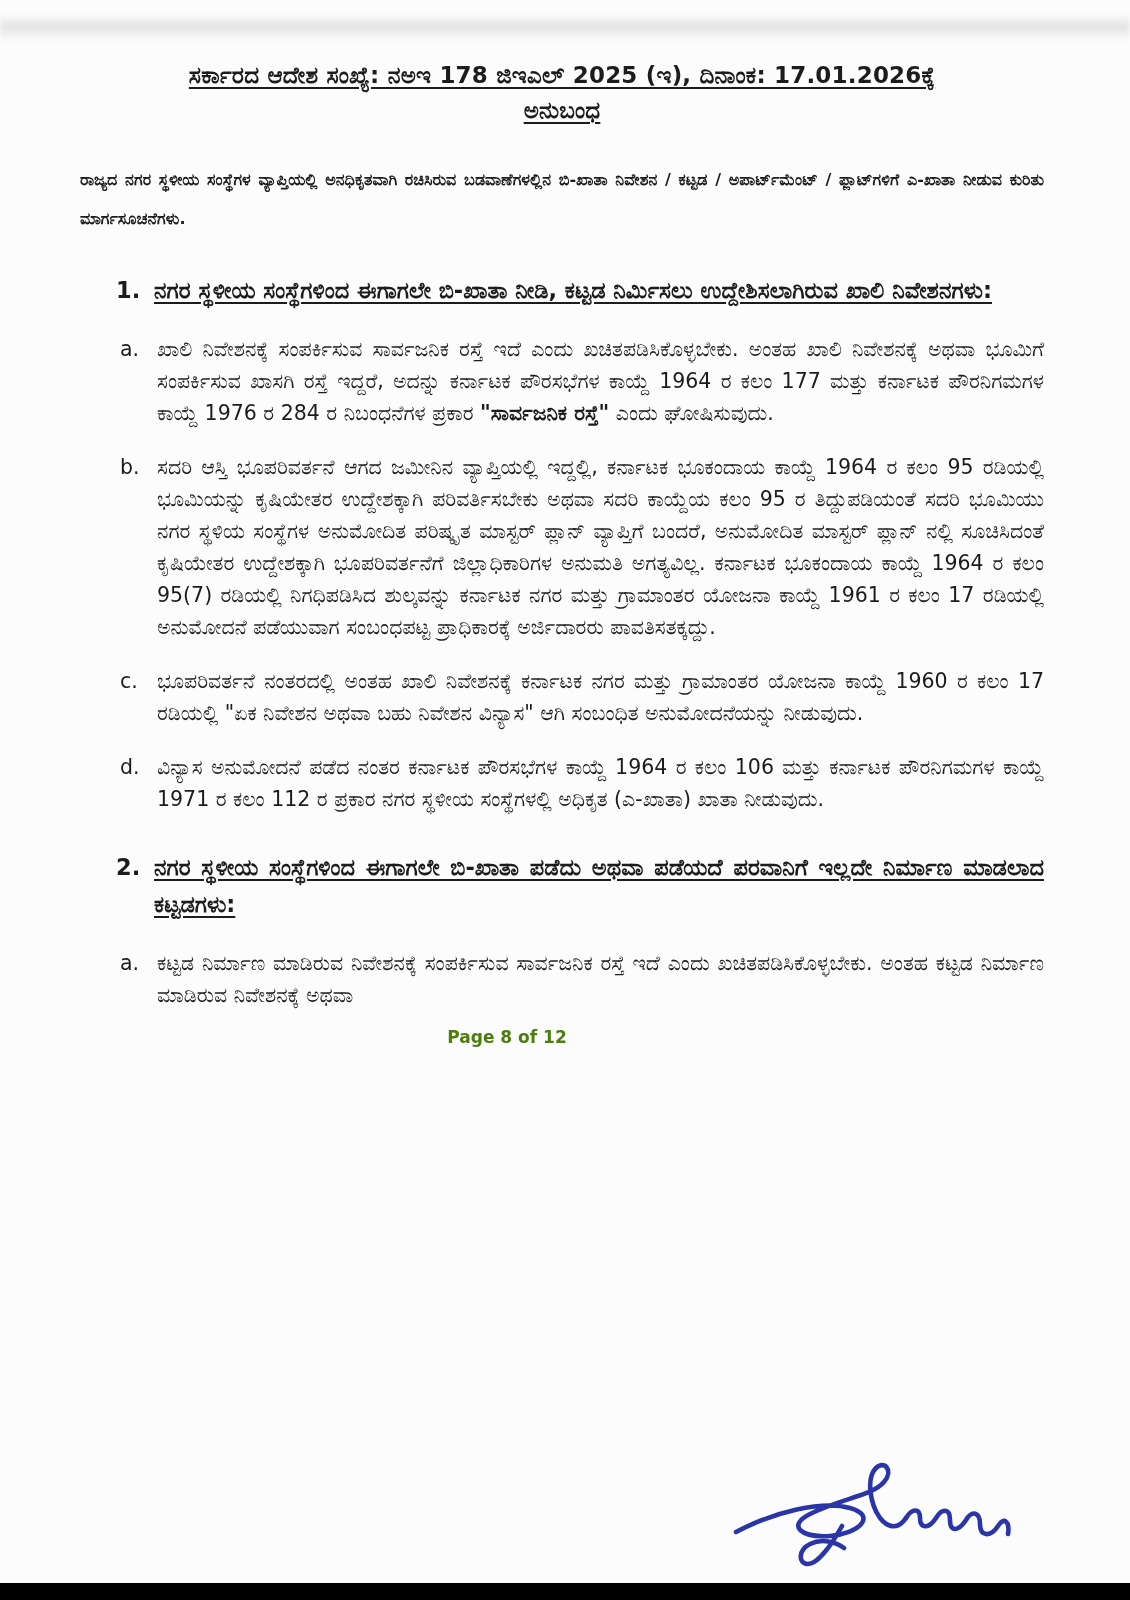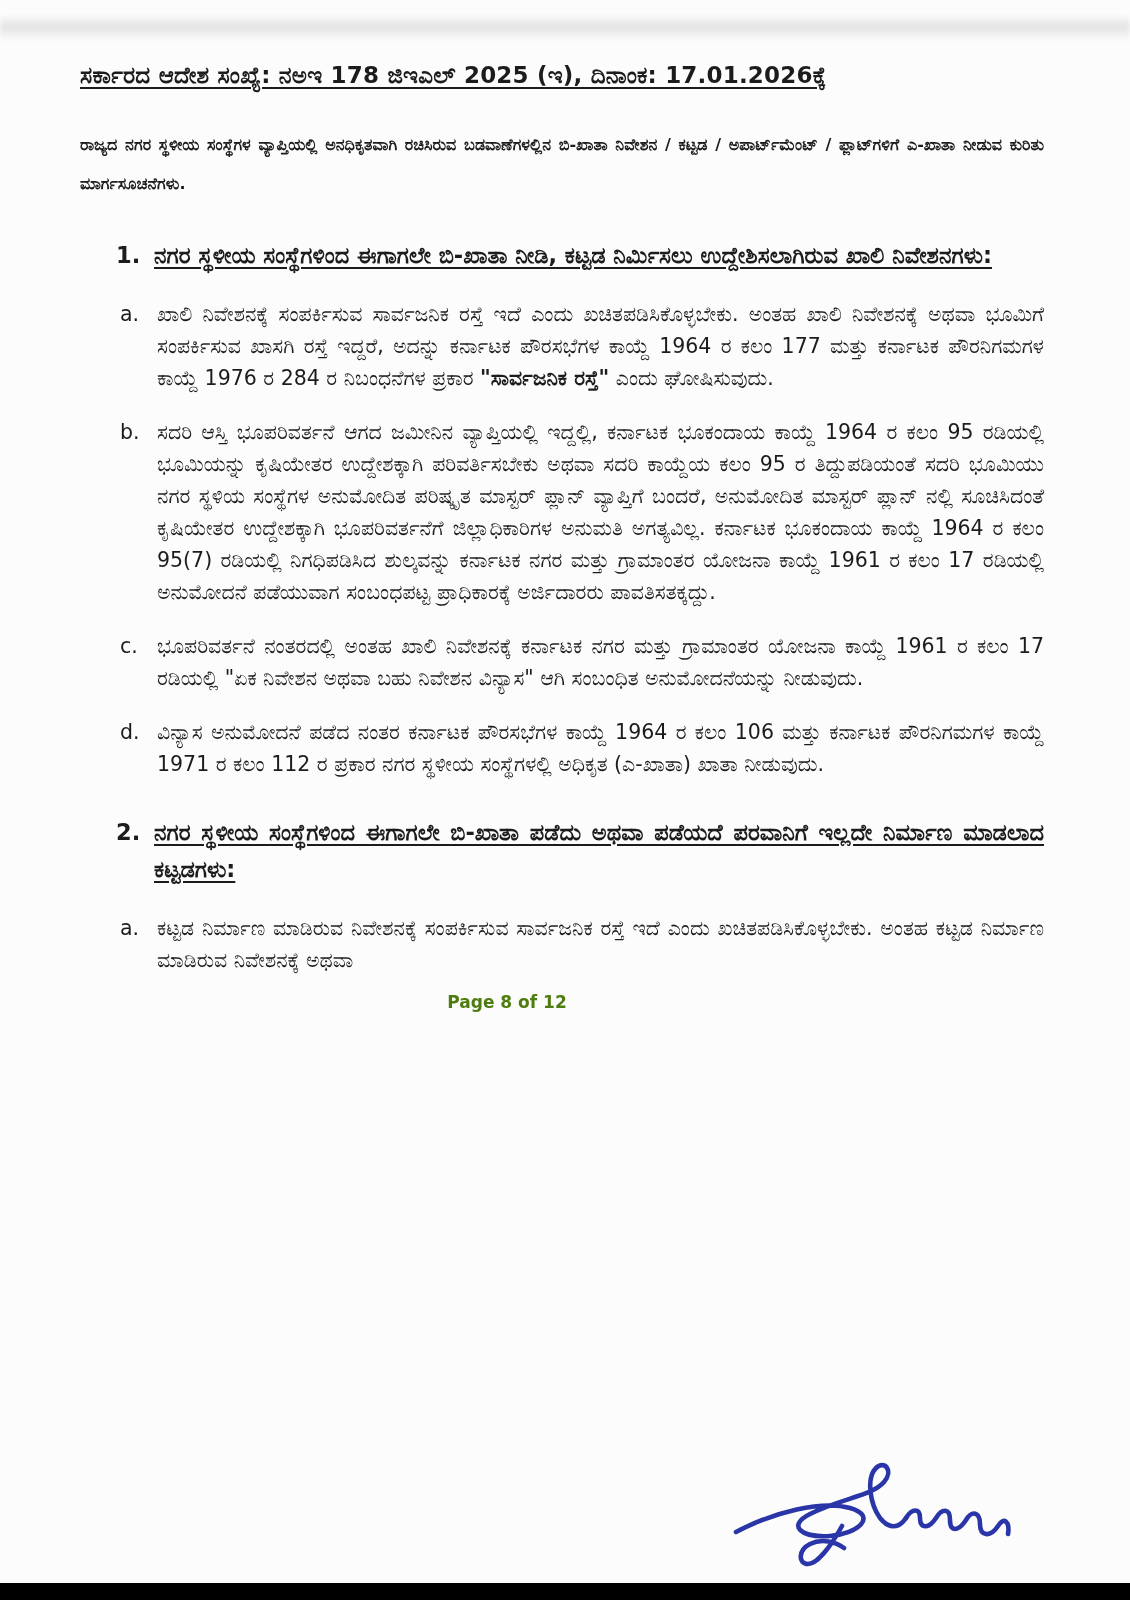--- a/index.html
+++ b/index.html
@@ -16,21 +16,21 @@
   }
   .scan-smudge-top{
     position:absolute;top:14px;left:0;right:0;height:28px;
     background:linear-gradient(180deg,rgba(120,120,120,0) 0%,rgba(120,120,120,0.18) 45%,rgba(120,120,120,0) 100%);
     filter:blur(2px);pointer-events:none;
   }
   .content{
     position:relative;
     padding:58px 86px 0 80px;
   }
-  .doc-header{font-weight:bold;font-size:23px;line-height:35px;letter-spacing:0.2px;}
+  .doc-header{text-align:center;font-weight:bold;font-size:23px;line-height:35px;letter-spacing:0.2px;}
   .u{text-decoration:underline;text-decoration-thickness:2px;text-underline-offset:4px;}
   .intro{
     margin:32px 0 0 0;font-size:16px;line-height:39px;
     text-align:justify;font-weight:600;
   }
   .section{margin-top:34px;}
   .sec-head{
     display:flex;gap:12px;padding-left:36px;
     font-weight:bold;font-size:22.5px;line-height:37px;text-align:justify;
   }
@@ -62,20 +62,21 @@
 </style>
 </head>
 <body>
 
 <div class="scan-smudge-top"></div>
 
 <div class="content">
 
   <div class="doc-header">
     <div class="u">ಸರ್ಕಾರದ ಆದೇಶ ಸಂಖ್ಯೆ: ನಅಇ 178 ಜಿಇಎಲ್ 2025 (ಇ), ದಿನಾಂಕ: 17.01.2026ಕ್ಕೆ</div>
+    <div class="u">ಅನುಬಂಧ</div>
   </div>
 
   <p class="intro">ರಾಜ್ಯದ ನಗರ ಸ್ಥಳೀಯ ಸಂಸ್ಥೆಗಳ ವ್ಯಾಪ್ತಿಯಲ್ಲಿ ಅನಧಿಕೃತವಾಗಿ ರಚಿಸಿರುವ ಬಡವಾಣೆಗಳಲ್ಲಿನ ಬಿ-ಖಾತಾ ನಿವೇಶನ / ಕಟ್ಟಡ / ಅಪಾರ್ಟ್‌ಮೆಂಟ್ / ಫ್ಲಾಟ್‌ಗಳಿಗೆ ಎ-ಖಾತಾ ನೀಡುವ ಕುರಿತು ಮಾರ್ಗಸೂಚನೆಗಳು.</p>
 
   <div class="section">
     <div class="sec-head">
       <span class="sec-num">1.</span>
       <span class="sec-title u">ನಗರ ಸ್ಥಳೀಯ ಸಂಸ್ಥೆಗಳಿಂದ ಈಗಾಗಲೇ ಬಿ-ಖಾತಾ ನೀಡಿ, ಕಟ್ಟಡ ನಿರ್ಮಿಸಲು ಉದ್ದೇಶಿಸಲಾಗಿರುವ ಖಾಲಿ ನಿವೇಶನಗಳು:</span>
     </div>
 
@@ -83,21 +84,21 @@
       <div class="item">
         <span class="item-label">a.</span>
         <span class="item-text"><span>ಖಾಲಿ ನಿವೇಶನಕ್ಕೆ ಸಂಪರ್ಕಿಸುವ ಸಾರ್ವಜನಿಕ ರಸ್ತೆ ಇದೆ ಎಂದು ಖಚಿತಪಡಿಸಿಕೊಳ್ಳಬೇಕು. ಅಂತಹ ಖಾಲಿ ನಿವೇಶನಕ್ಕೆ ಅಥವಾ ಭೂಮಿಗೆ ಸಂಪರ್ಕಿಸುವ ಖಾಸಗಿ ರಸ್ತೆ ಇದ್ದರೆ, ಅದನ್ನು ಕರ್ನಾಟಕ ಪೌರಸಭೆಗಳ ಕಾಯ್ದೆ 1964 ರ ಕಲಂ 177 ಮತ್ತು ಕರ್ನಾಟಕ ಪೌರನಿಗಮಗಳ ಕಾಯ್ದೆ 1976 ರ 284 ರ ನಿಬಂಧನೆಗಳ ಪ್ರಕಾರ </span><span class="bold-quote">"ಸಾರ್ವಜನಿಕ ರಸ್ತೆ"</span><span> ಎಂದು ಘೋಷಿಸುವುದು.</span></span>
       </div>
       <div class="item">
         <span class="item-label">b.</span>
         <span class="item-text">ಸದರಿ ಆಸ್ತಿ ಭೂಪರಿವರ್ತನೆ ಆಗದ ಜಮೀನಿನ ವ್ಯಾಪ್ತಿಯಲ್ಲಿ ಇದ್ದಲ್ಲಿ, ಕರ್ನಾಟಕ ಭೂಕಂದಾಯ ಕಾಯ್ದೆ 1964 ರ ಕಲಂ 95 ರಡಿಯಲ್ಲಿ ಭೂಮಿಯನ್ನು ಕೃಷಿಯೇತರ ಉದ್ದೇಶಕ್ಕಾಗಿ ಪರಿವರ್ತಿಸಬೇಕು ಅಥವಾ ಸದರಿ ಕಾಯ್ದೆಯ ಕಲಂ 95 ರ ತಿದ್ದುಪಡಿಯಂತೆ ಸದರಿ ಭೂಮಿಯು ನಗರ ಸ್ಥಳಿಯ ಸಂಸ್ಥೆಗಳ ಅನುಮೋದಿತ ಪರಿಷ್ಕೃತ ಮಾಸ್ಟರ್ ಪ್ಲಾನ್ ವ್ಯಾಪ್ತಿಗೆ ಬಂದರೆ, ಅನುಮೋದಿತ ಮಾಸ್ಟರ್ ಪ್ಲಾನ್ ನಲ್ಲಿ ಸೂಚಿಸಿದಂತೆ ಕೃಷಿಯೇತರ ಉದ್ದೇಶಕ್ಕಾಗಿ ಭೂಪರಿವರ್ತನೆಗೆ ಜಿಲ್ಲಾಧಿಕಾರಿಗಳ ಅನುಮತಿ ಅಗತ್ಯವಿಲ್ಲ. ಕರ್ನಾಟಕ ಭೂಕಂದಾಯ ಕಾಯ್ದೆ 1964 ರ ಕಲಂ 95(7) ರಡಿಯಲ್ಲಿ ನಿಗಧಿಪಡಿಸಿದ ಶುಲ್ಕವನ್ನು ಕರ್ನಾಟಕ ನಗರ ಮತ್ತು ಗ್ರಾಮಾಂತರ ಯೋಜನಾ ಕಾಯ್ದೆ 1961 ರ ಕಲಂ 17 ರಡಿಯಲ್ಲಿ ಅನುಮೋದನೆ ಪಡೆಯುವಾಗ ಸಂಬಂಧಪಟ್ಟ ಪ್ರಾಧಿಕಾರಕ್ಕೆ ಅರ್ಜಿದಾರರು ಪಾವತಿಸತಕ್ಕದ್ದು.</span>
       </div>
       <div class="item">
         <span class="item-label">c.</span>
-        <span class="item-text">ಭೂಪರಿವರ್ತನೆ ನಂತರದಲ್ಲಿ ಅಂತಹ ಖಾಲಿ ನಿವೇಶನಕ್ಕೆ ಕರ್ನಾಟಕ ನಗರ ಮತ್ತು ಗ್ರಾಮಾಂತರ ಯೋಜನಾ ಕಾಯ್ದೆ 1961 ರ ಕಲಂ 17 ರಡಿಯಲ್ಲಿ "ಏಕ ನಿವೇಶನ ಅಥವಾ ಬಹು ನಿವೇಶನ ವಿನ್ಯಾಸ" ಆಗಿ ಸಂಬಂಧಿತ ಅನುಮೋದನೆಯನ್ನು ನೀಡುವುದು.</span>
+        <span class="item-text">ಭೂಪರಿವರ್ತನೆ ನಂತರದಲ್ಲಿ ಅಂತಹ ಖಾಲಿ ನಿವೇಶನಕ್ಕೆ ಕರ್ನಾಟಕ ನಗರ ಮತ್ತು ಗ್ರಾಮಾಂತರ ಯೋಜನಾ ಕಾಯ್ದೆ 1960 ರ ಕಲಂ 17 ರಡಿಯಲ್ಲಿ "ಏಕ ನಿವೇಶನ ಅಥವಾ ಬಹು ನಿವೇಶನ ವಿನ್ಯಾಸ" ಆಗಿ ಸಂಬಂಧಿತ ಅನುಮೋದನೆಯನ್ನು ನೀಡುವುದು.</span>
       </div>
       <div class="item">
         <span class="item-label">d.</span>
         <span class="item-text">ವಿನ್ಯಾಸ ಅನುಮೋದನೆ ಪಡೆದ ನಂತರ ಕರ್ನಾಟಕ ಪೌರಸಭೆಗಳ ಕಾಯ್ದೆ 1964 ರ ಕಲಂ 106 ಮತ್ತು ಕರ್ನಾಟಕ ಪೌರನಿಗಮಗಳ ಕಾಯ್ದೆ 1971 ರ ಕಲಂ 112 ರ ಪ್ರಕಾರ ನಗರ ಸ್ಥಳೀಯ ಸಂಸ್ಥೆಗಳಲ್ಲಿ ಅಧಿಕೃತ (ಎ-ಖಾತಾ) ಖಾತಾ ನೀಡುವುದು.</span>
       </div>
     </div>
   </div>
 
   <div class="section">
     <div class="sec-head">

